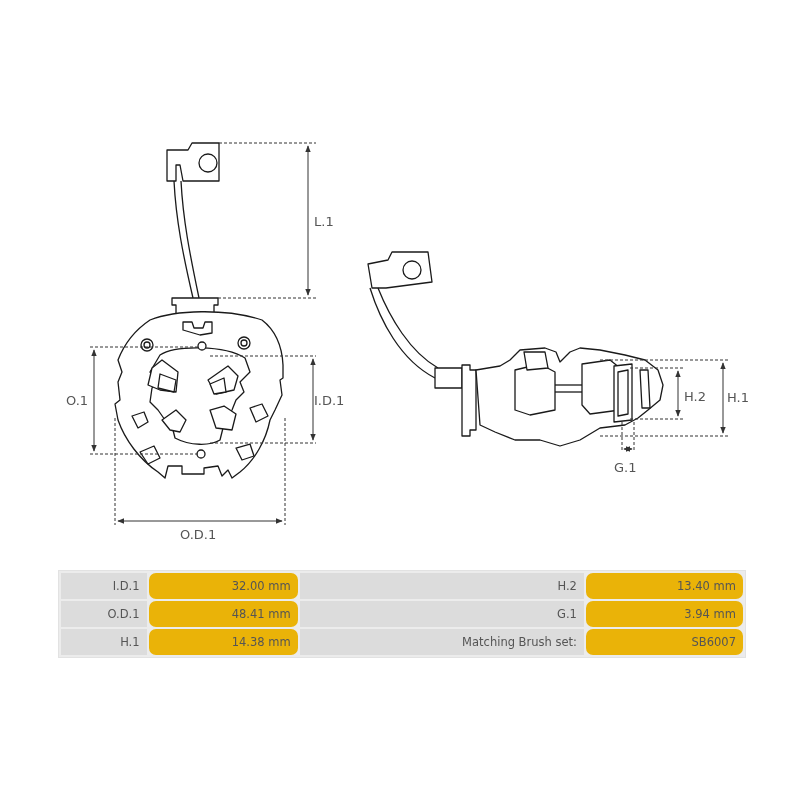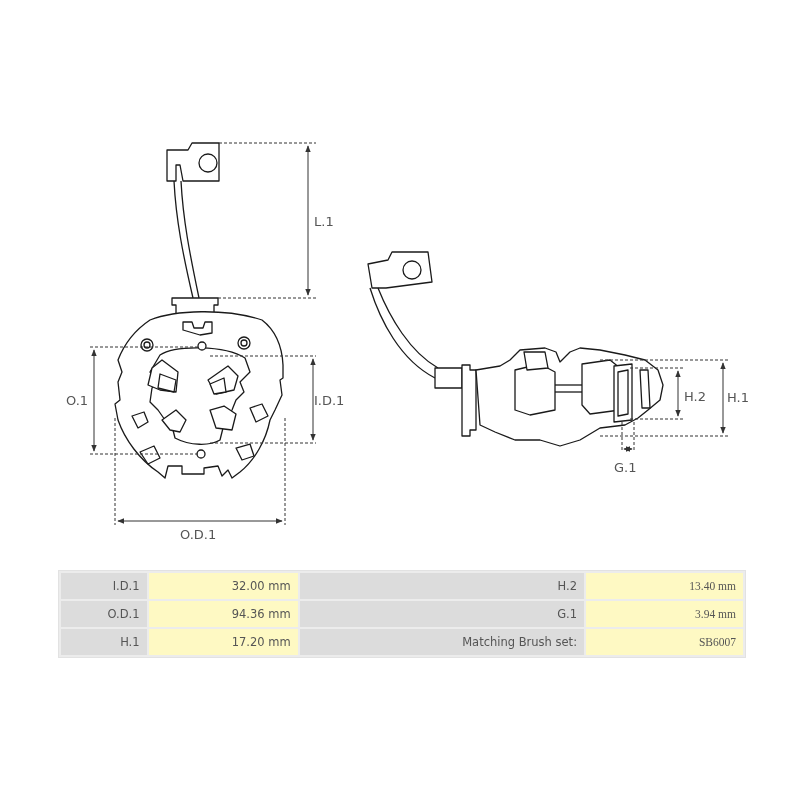--- a/index.html
+++ b/index.html
@@ -8,22 +8,22 @@
     #diagram { position: absolute; left: 0; top: 0; width: 800px; height: 560px; }
     .dimlabel { font-family: "DejaVu Sans", sans-serif; font-size: 13px; fill: #555; }
     #spec-table {
       position: absolute; left: 58px; top: 570px; width: 688px;
       border-collapse: separate; border-spacing: 2px;
       background: #ececec; border: 1px solid #e2e2e2;
       font-size: 11.5px; color: #555;
     }
     #spec-table td { height: 26px; padding: 0 7px; text-align: right; white-space: nowrap; }
     #spec-table td.lbl { background: #dcdcdc; }
-    #spec-table td.val { background: #fef9c3; }
-    .c1 { width: 72px; } .c2 { width: 136px; } .c3 { width: 272px; } .c4 { width: 144px; font-family: Liberation Serif, serif; }
+    #spec-table td.val { background: #eab308; border-radius: 7px; }
+    .c1 { width: 72px; } .c2 { width: 136px; } .c3 { width: 272px; } .c4 { width: 144px; }
   </style>
 </head>
 <body>
 
 <svg id="diagram" viewBox="0 0 800 560" xmlns="http://www.w3.org/2000/svg">
   <defs>
     <marker id="arr" viewBox="0 0 10 10" refX="9" refY="5" markerWidth="7" markerHeight="7" orient="auto-start-reverse">
       <path d="M0,1 L10,5 L0,9 z" fill="#333"></path>
     </marker>
   </defs>
@@ -136,24 +136,24 @@
 <table id="spec-table">
   <tbody>
     <tr>
       <td class="lbl c1">I.D.1</td>
       <td class="val c2">32.00 mm</td>
       <td class="lbl c3">H.2</td>
       <td class="val c4">13.40 mm</td>
     </tr>
     <tr>
       <td class="lbl c1">O.D.1</td>
-      <td class="val c2">94.36 mm</td>
+      <td class="val c2">48.41 mm</td>
       <td class="lbl c3">G.1</td>
       <td class="val c4">3.94 mm</td>
     </tr>
     <tr>
       <td class="lbl c1">H.1</td>
-      <td class="val c2">17.20 mm</td>
+      <td class="val c2">14.38 mm</td>
       <td class="lbl c3">Matching Brush set:</td>
       <td class="val c4">SB6007</td>
     </tr>
   </tbody>
 </table>
 
 </body></html>

